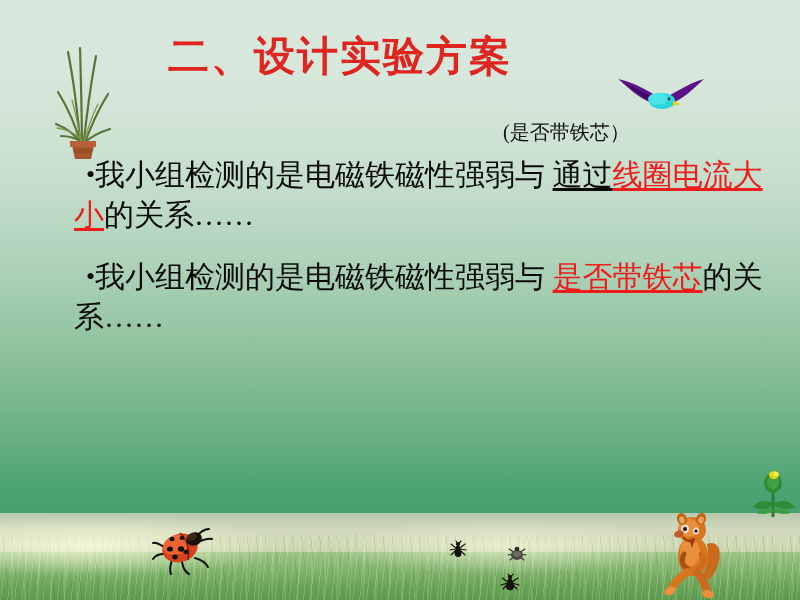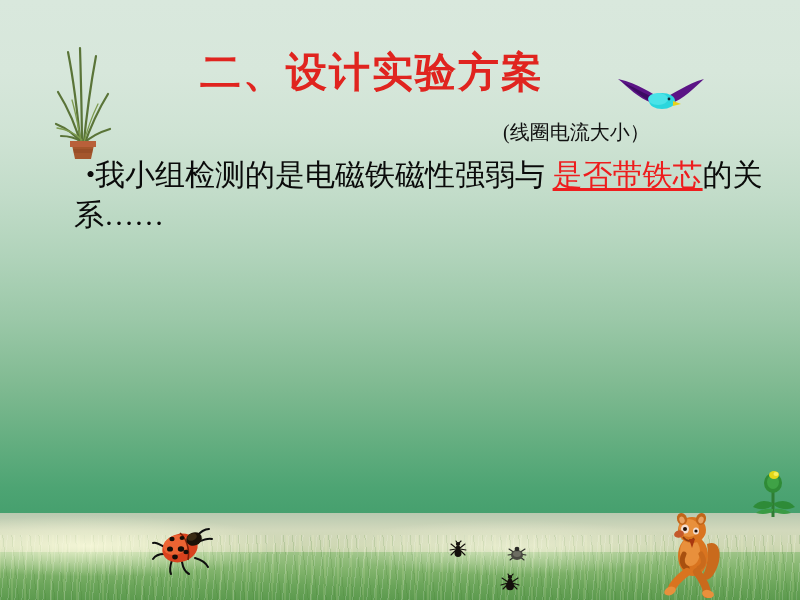--- a/index.html
+++ b/index.html
@@ -73,28 +73,27 @@
     position: absolute;
     left: 330px; top: 520px;
     width: 360px; height: 55px;
     background: radial-gradient(ellipse at 50% 50%, rgba(255,255,230,0.5) 0%, rgba(255,255,230,0) 70%);
   }
 
   
   #title {
     position: absolute;
     left: 168px;
-    top: 52px;
+    top: 36px;
     font-size: 41px;
     font-weight: bold;
     color: #e0241f;
     letter-spacing: 2px;
     white-space: nowrap;
     line-height: 1.0;
-    margin-left: 32px;
   }
   #subtitle {
     position: absolute;
     left: 503px;
     top: 119px;
     font-size: 20px;
     color: #111;
     white-space: nowrap;
   }
 
@@ -303,24 +302,27 @@
           <path d="M14 9 L21 10"></path>
           <path d="M14 11 L19 15"></path>
       </g>
       <ellipse cx="12" cy="10" rx="6" ry="5" fill="#4a4a42"></ellipse>
       <ellipse cx="12" cy="9" rx="4" ry="3" fill="#6d6d62"></ellipse>
       <ellipse cx="12" cy="4" rx="2.4" ry="2.2" fill="#2a2a26"></ellipse>
     </svg>
   </div>
 
   <div id="title">二、设计实验方案</div>
-  <div id="subtitle">(线圈电流大小）</div>
+  <div id="subtitle">(是否带铁芯）</div>
 
   <div id="body">
 
+    <div class="bullet-block" id="b1">
+      <span class="dot">•</span><span>我小组检测的是电磁铁磁性强弱与 </span><span class="ul-black">通过</span><span class="ul-red">线圈电流大小</span><span>的关系……</span>
+    </div>
 
 
     <div class="bullet-block" id="b3">
       <span class="dot">•</span><span>我小组检测的是电磁铁磁性强弱与 </span><span class="ul-red">是否带铁芯</span><span>的关系……</span>
     </div>
 
   </div>
 </div>
 
 </body></html>

